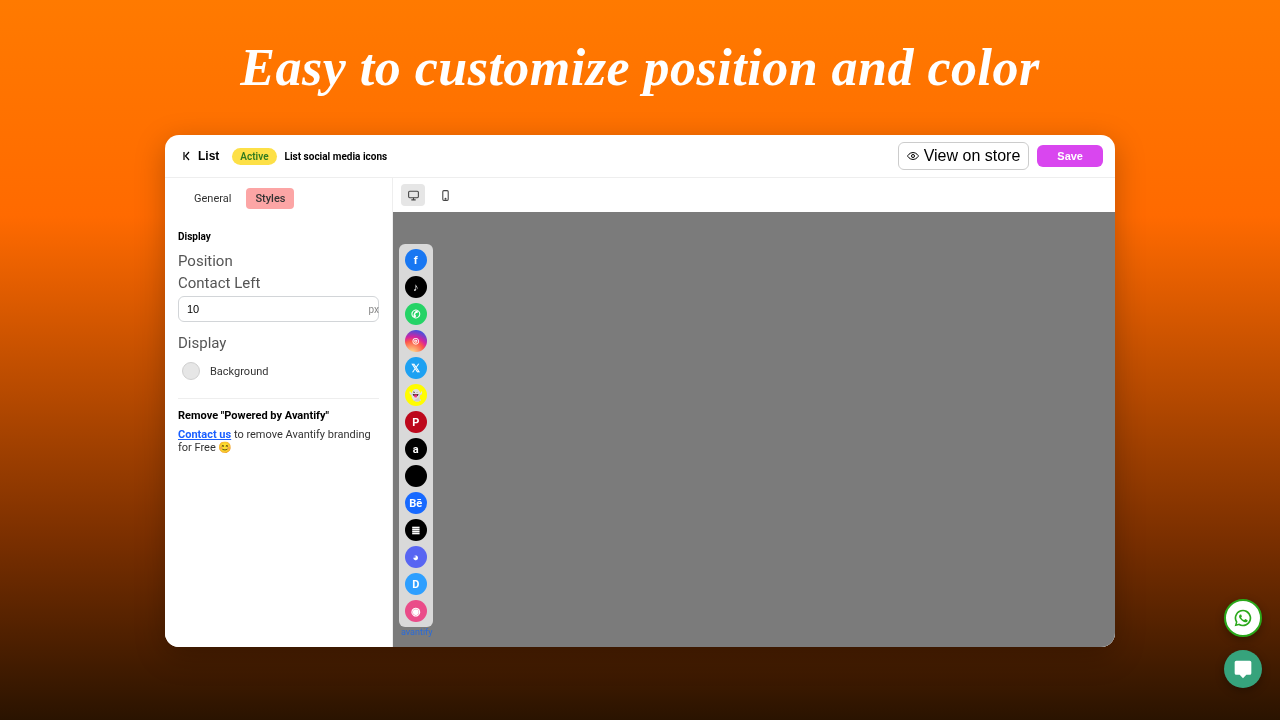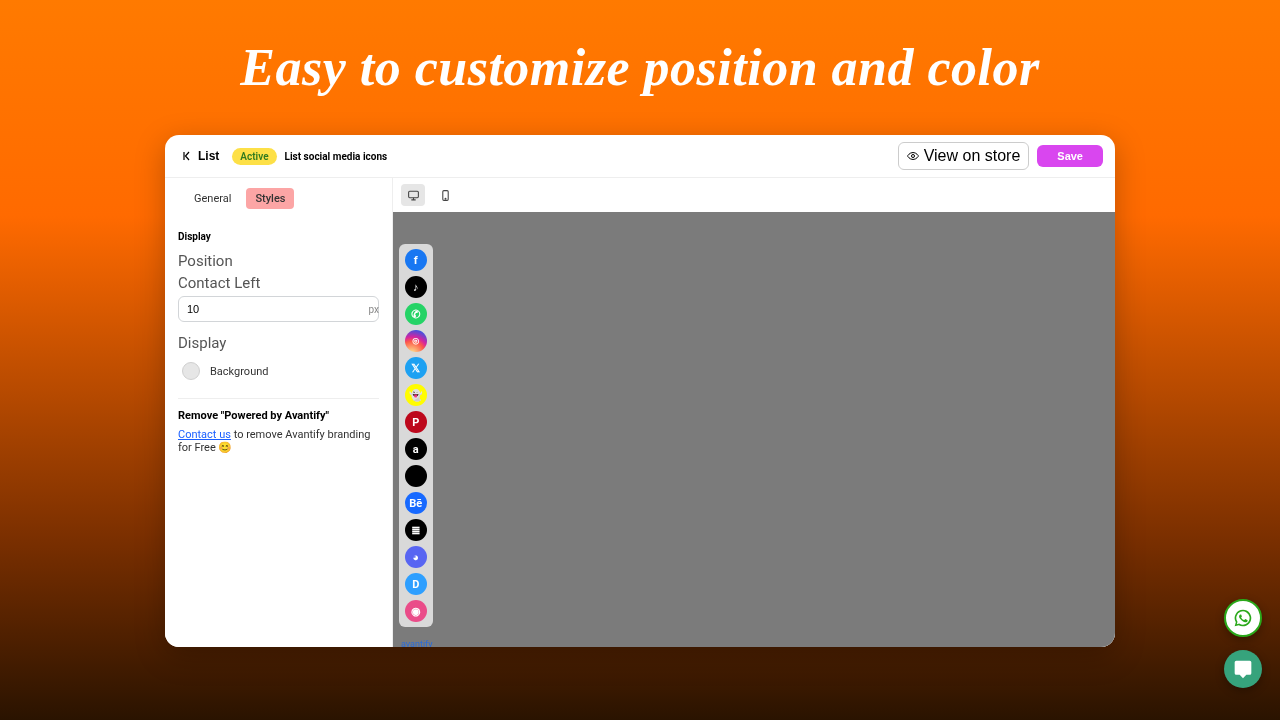--- a/index.html
+++ b/index.html
@@ -183,21 +183,21 @@
     cursor: pointer;
   }
   .color-label { font-size: 11px; color: #333; }
   .divider { border-top: 1px solid #eee; margin: 6px 0 10px; }
   .remove-title {
     font-size: 11px;
     font-weight: 700;
     margin-bottom: 6px;
   }
   .remove-text { font-size: 11px; color: #333; }
-  .remove-text a { color: #1a5fff; text-decoration: underline; }
+  .remove-text a { color: #1a5fff; text-decoration: underline; font-weight: bold; }
   .preview-area {
     flex: 1;
     display: flex;
     flex-direction: column;
     background: #eee;
     position: relative;
   }
   .device-tabs {
     display: flex;
     gap: 8px;
@@ -241,21 +241,21 @@
     display: flex;
     align-items: center;
     justify-content: center;
     color: #fff;
     font-size: 11px;
     font-weight: 700;
   }
   .brand-footer {
     font-size: 9px;
     color: #2a6bd9;
-    margin-top: 12px;
+    margin-top: 0;
     margin-left: 2px;
   }
   .float-chat {
     position: absolute;
     right: 18px;
     width: 38px;
     height: 38px;
     border-radius: 50%;
     display: flex;
     align-items: center;

